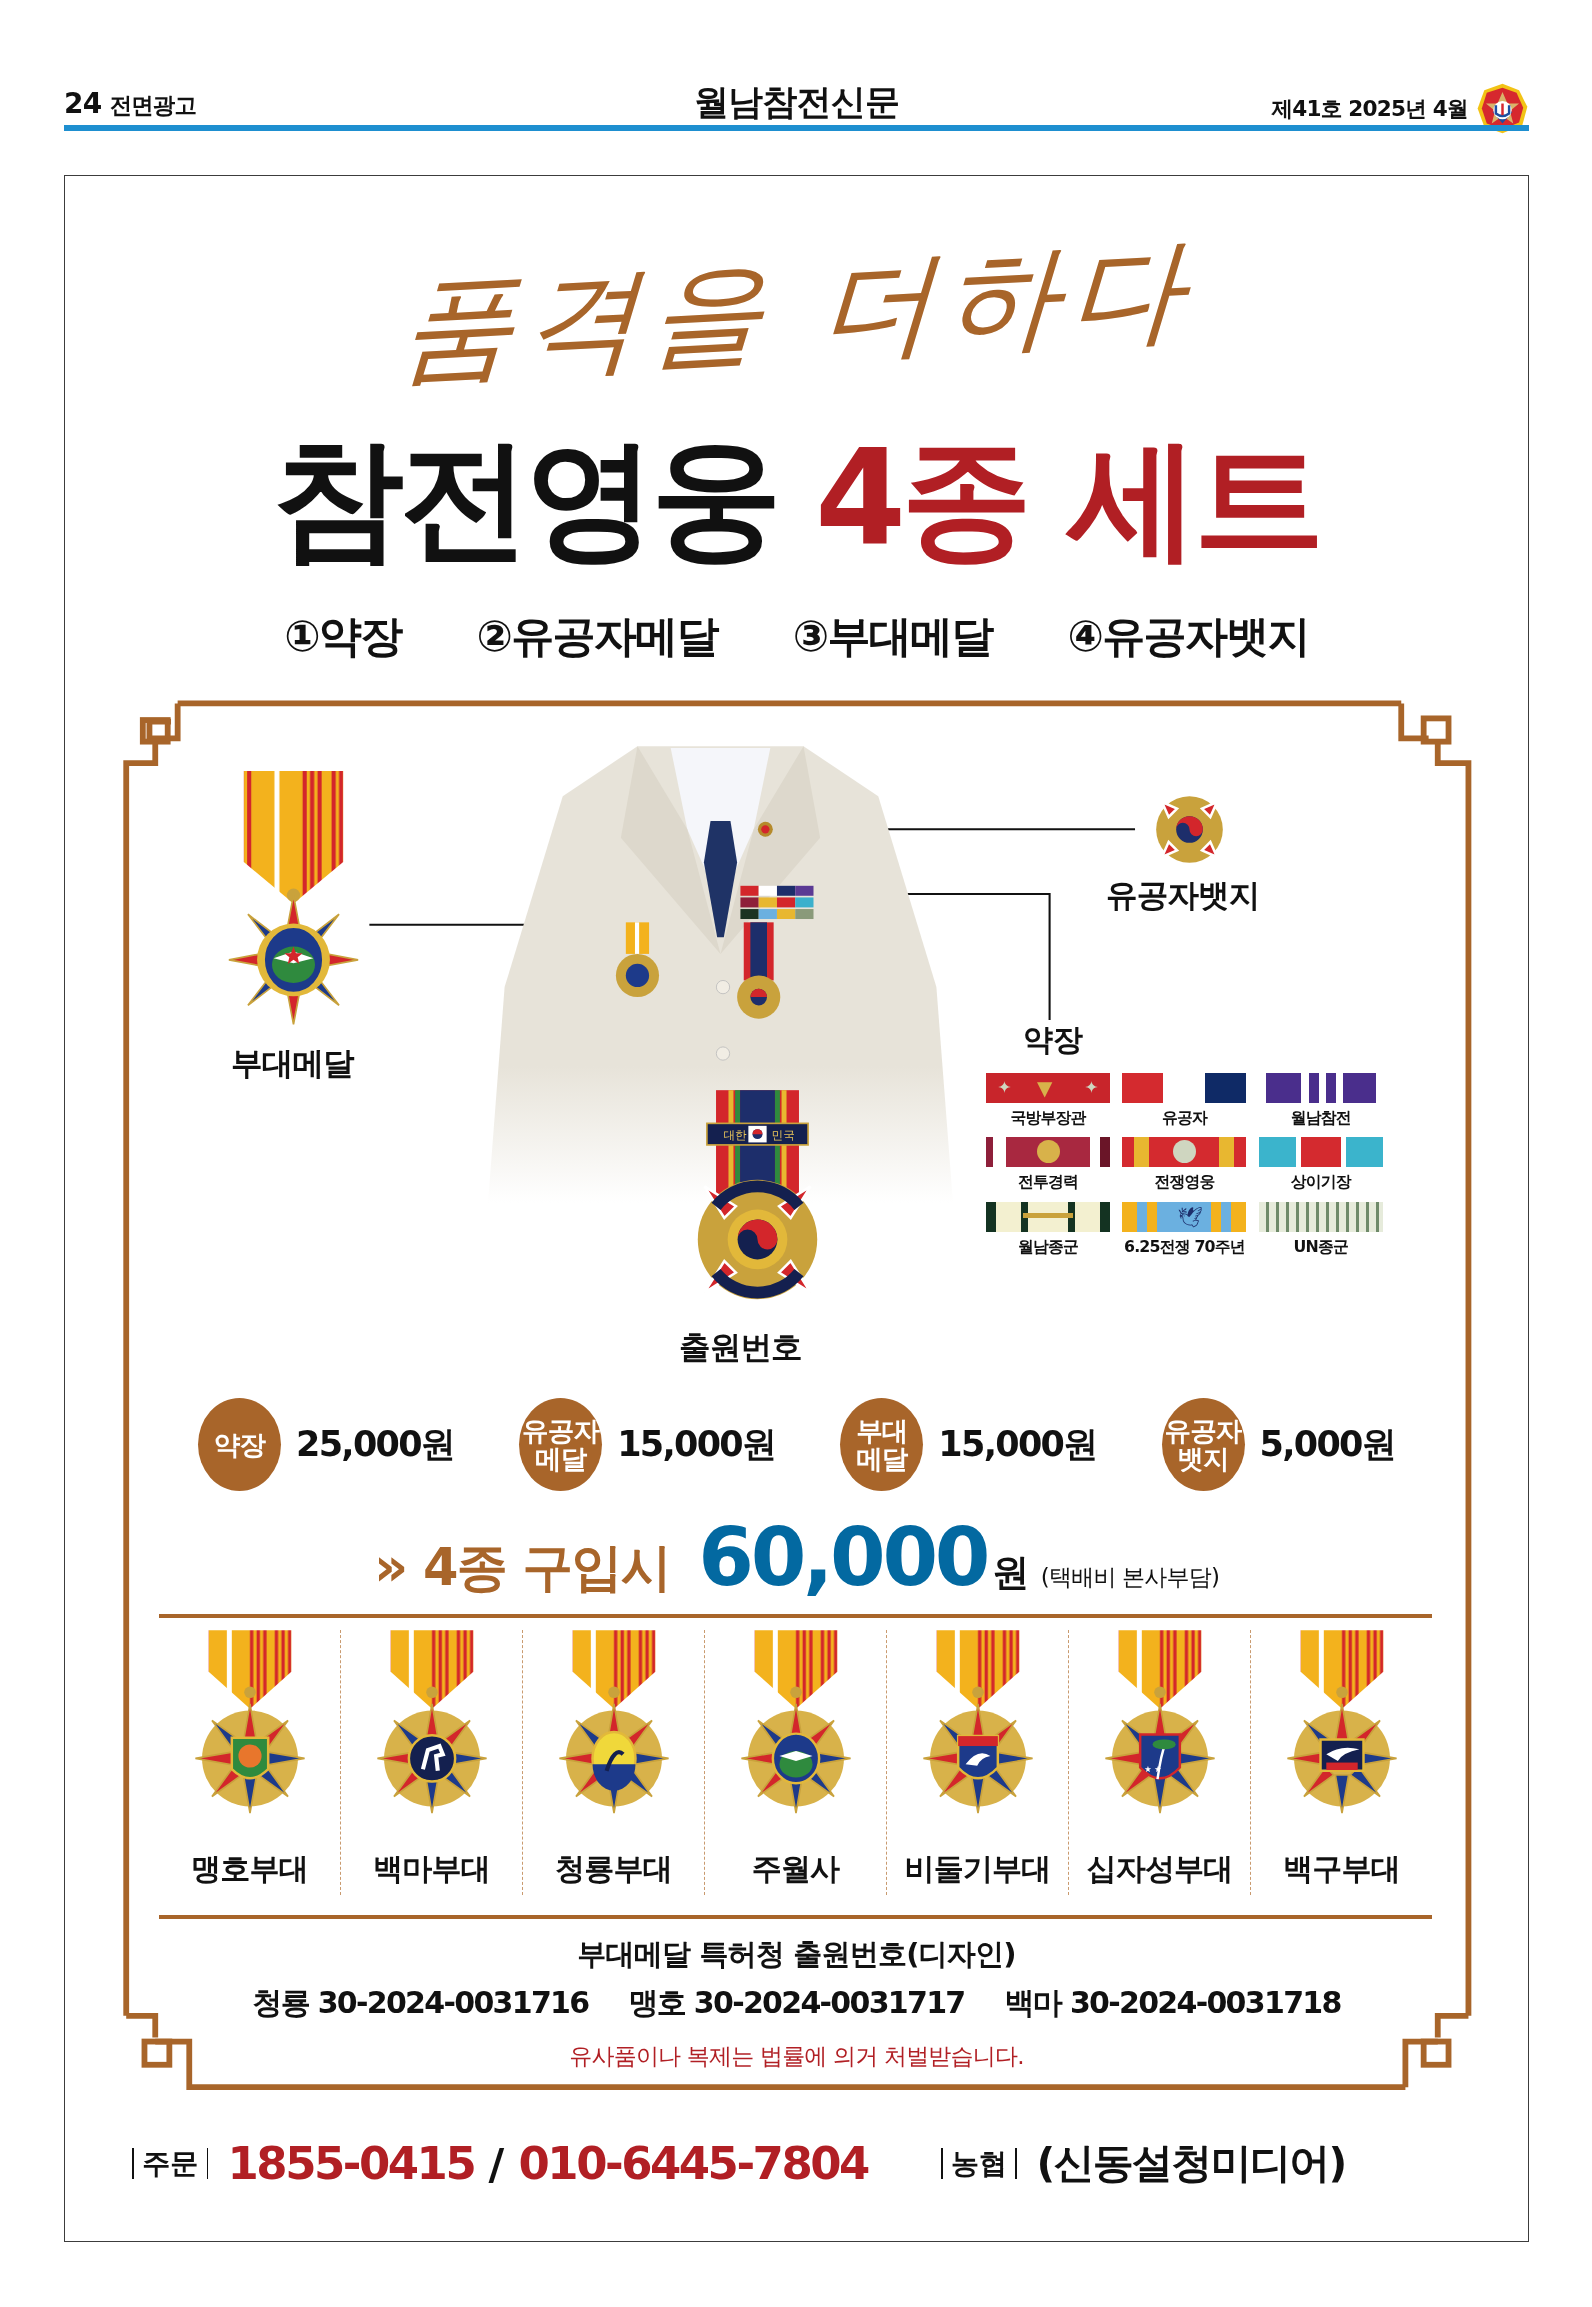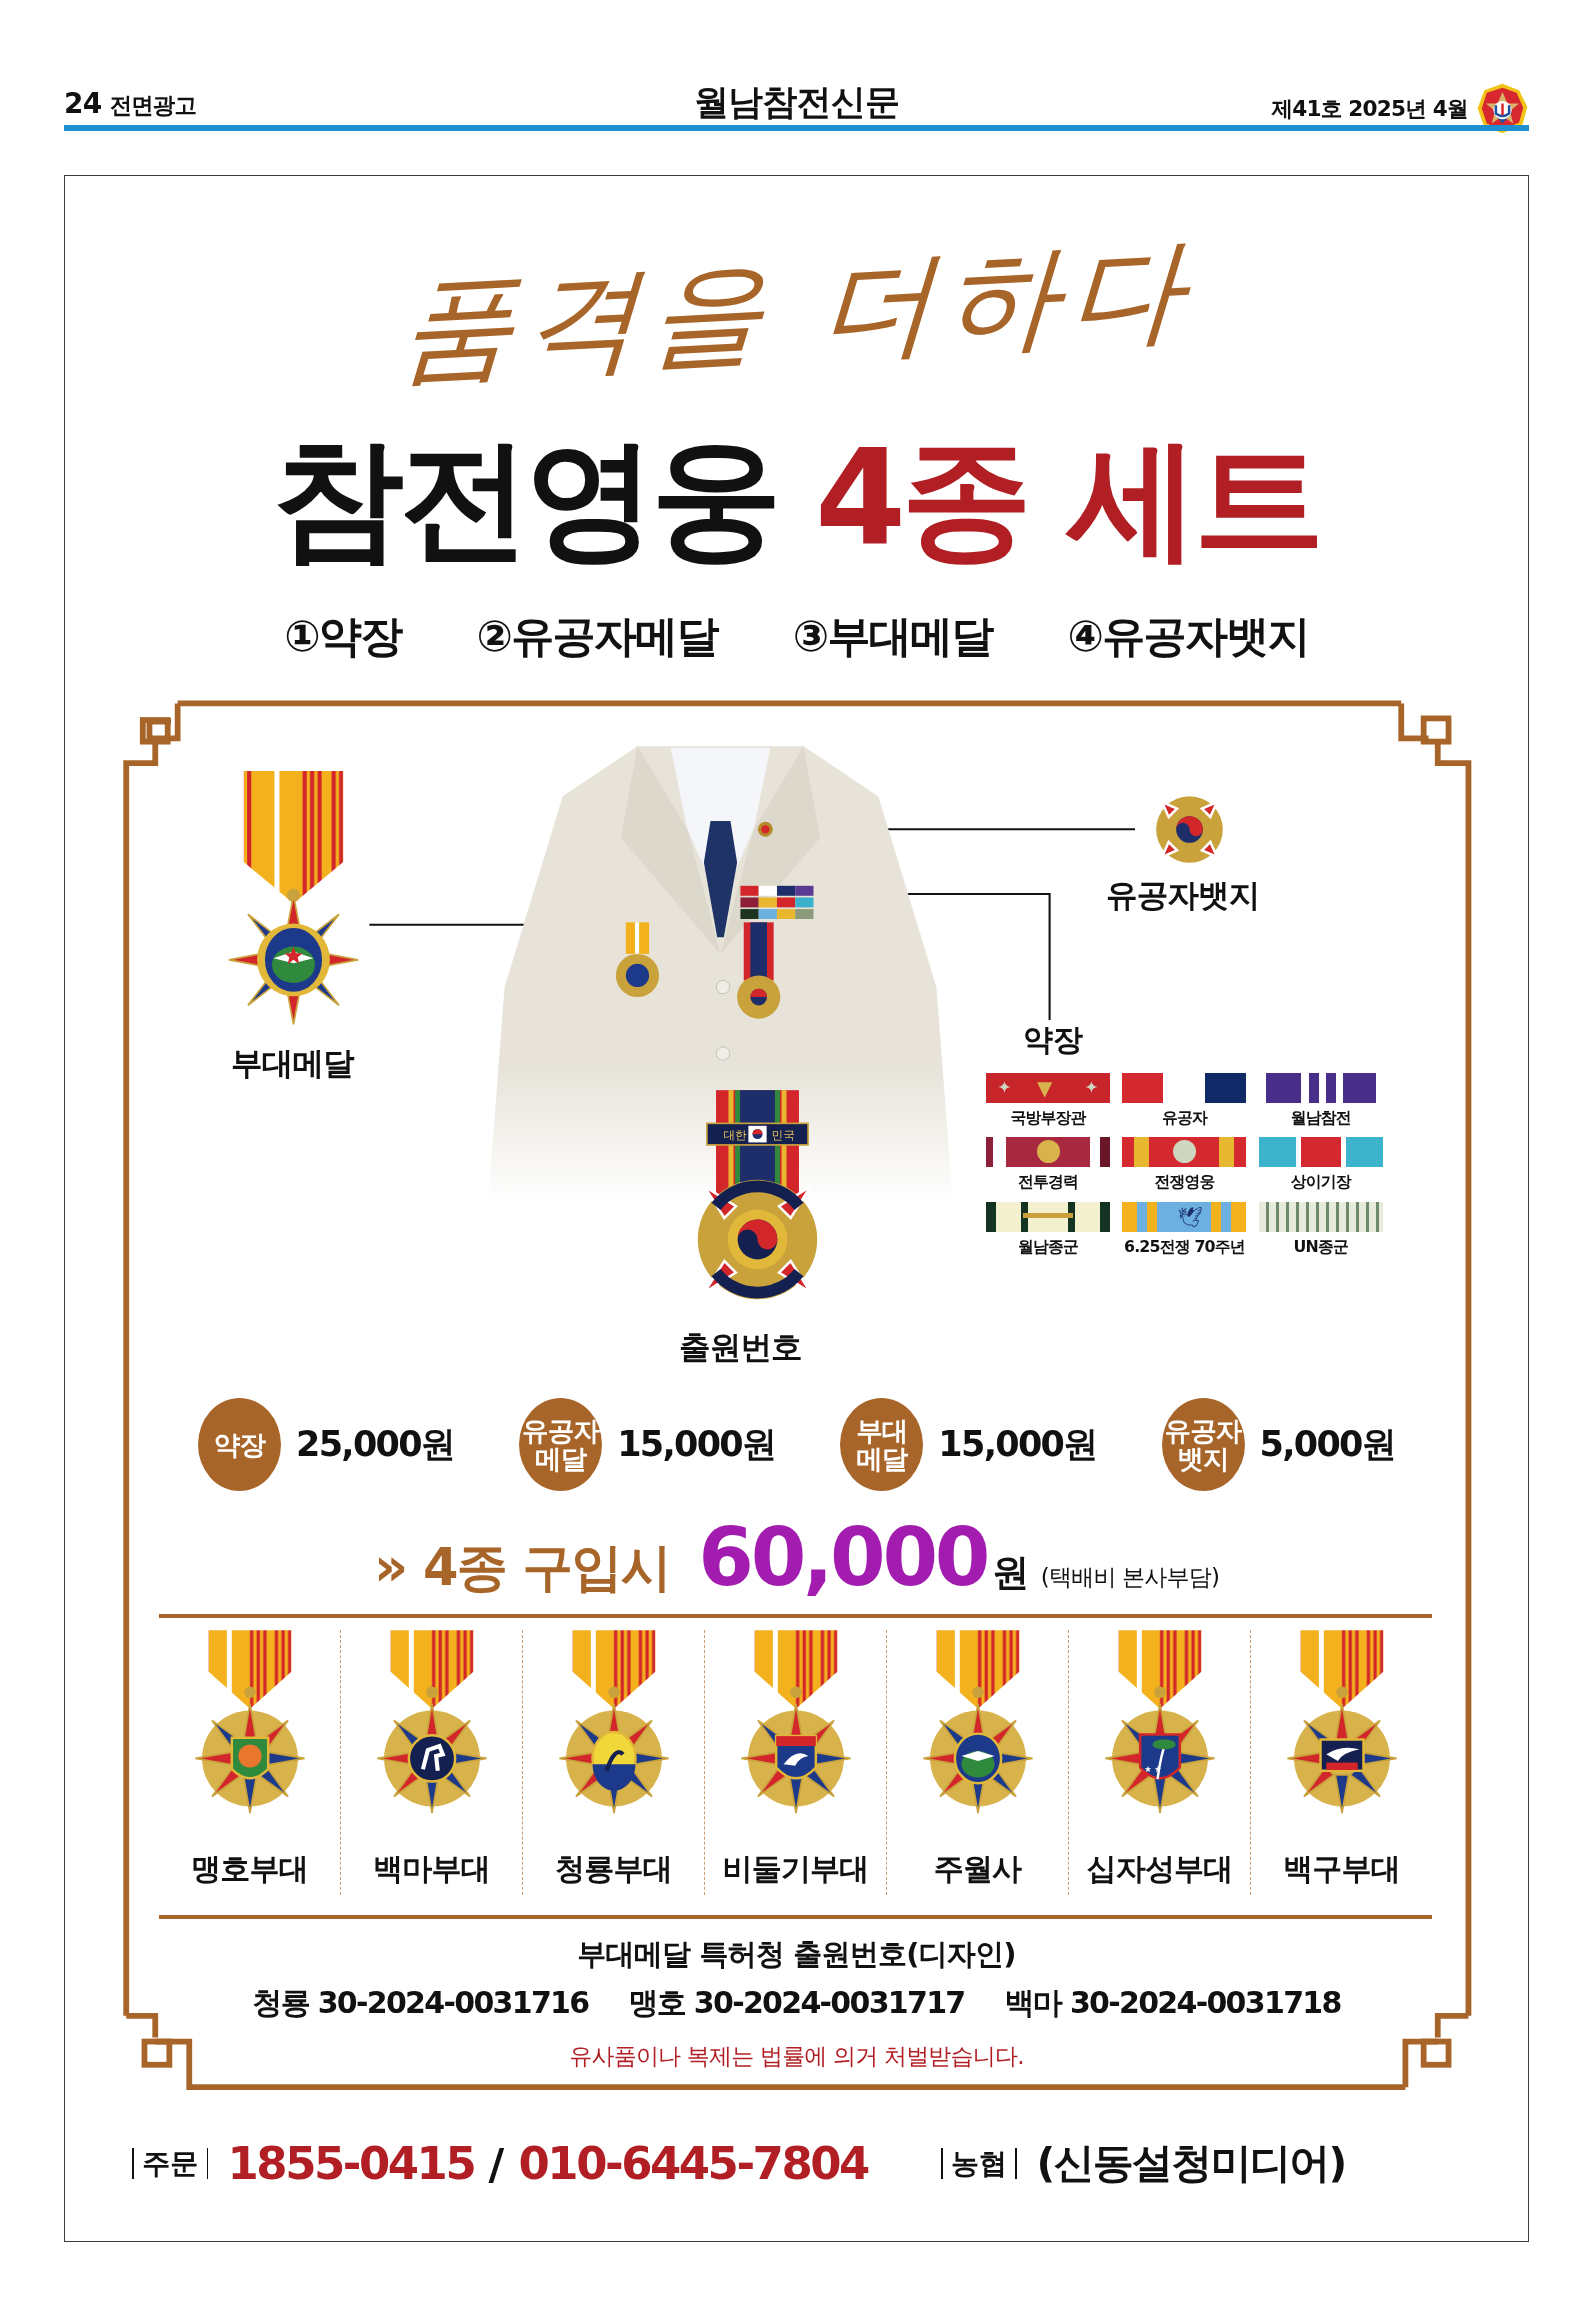--- a/index.html
+++ b/index.html
@@ -54,21 +54,21 @@
   
   .price-row { position: absolute; left: 0; width: 1593px; top: 1398px; display: flex; justify-content: center; gap: 65px; }
   .price-item { display: flex; align-items: center; gap: 15px; }
   .price-badge { width: 83px; height: 93px; border-radius: 50%; background: #a8652a; color: #fff;
     display: flex; align-items: center; justify-content: center; text-align: center; font-weight: 700; font-size: 26.5px; line-height: 1.05; letter-spacing: -0.8px; white-space: pre-line; }
   .price-value { font-weight: 700; font-size: 35px; letter-spacing: -1.7px; }
 
   .total-row { position: absolute; left: 0; width: 1593px; top: 1511px; display: flex; justify-content: center; align-items: baseline; gap: 11.6px; }
   .total-arrow { color: #a8652a; font-weight: 900; font-size: 53px; letter-spacing: -8.3px; margin-right: 11.6px; }
   .total-label { color: #a8652a; font-weight: 700; font-size: 51px; letter-spacing: -1.7px; }
-  .total-price { color: #a21caf; font-weight: 700; font-size: 80px; letter-spacing: -3.3px; margin-left: 16.6px; }
+  .total-price { color: #0369a1; font-weight: 700; font-size: 80px; letter-spacing: -3.3px; margin-left: 16.6px; }
   .total-unit { color: #111; font-weight: 700; font-size: 37px; margin-left: -6.6px; }
   .total-note { color: #111; font-size: 23px; letter-spacing: -0.8px; }
 
   .divider { position: absolute; left: 159px; width: 1273px; height: 4.1px; background: #a8652a; }
 
   
   .medal-row { position: absolute; left: 159px; top: 1630px; width: 1273px; height: 265px; display: flex; }
   .medal-col { flex: 1; position: relative; display: flex; flex-direction: column; align-items: center; }
   .medal-col + .medal-col { border-left: 1.7px dashed #c99a6e; }
   .medal-col .medal-name { position: absolute; bottom: 5px; font-weight: 700; font-size: 30px; letter-spacing: -0.8px; }
@@ -389,34 +389,34 @@
         <use href="#medal-base"></use>
         <ellipse cx="75" cy="155" rx="26" ry="32" fill="#f0d83a" stroke="#e2b83a" stroke-width="3"></ellipse>
         <path d="M49,162 a26,32 0 0 0 52,0 Z" fill="#1d3a8a"></path>
         <path d="M66,170 q10,-30 20,-20" stroke="#14204f" stroke-width="5" fill="none"></path>
       </svg>
     <div class="medal-name">청룡부대</div>
   </div>
   <div class="medal-col">
     <svg width="124" height="199" viewBox="0 0 150 240">
         <use href="#medal-base"></use>
+        <ellipse cx="75" cy="155" rx="28" ry="30" fill="#1d3a8a" stroke="#e2b83a" stroke-width="3"></ellipse>
+        <ellipse cx="75" cy="162" rx="20" ry="16" fill="#2f8a3e"></ellipse>
+        <path d="M55,152 L75,146 L95,152 L75,158 Z" fill="#fff"></path>
+      </svg>
+    <div class="medal-name">주월사</div>
+  </div>
+  <div class="medal-col">
+    <svg width="124" height="199" viewBox="0 0 150 240">
+        <use href="#medal-base"></use>
         <path d="M51,128 L99,128 L99,166 Q75,192 51,166 Z" fill="#1d3a8a" stroke="#e2b83a" stroke-width="3"></path>
         <rect x="51" y="128" width="48" height="12" fill="#d3262b"></rect>
         <path d="M60,162 q15,-20 30,-10 q-12,2 -16,12 z" fill="#fff"></path>
       </svg>
     <div class="medal-name">비둘기부대</div>
-  </div>
-  <div class="medal-col">
-    <svg width="124" height="199" viewBox="0 0 150 240">
-        <use href="#medal-base"></use>
-        <ellipse cx="75" cy="155" rx="28" ry="30" fill="#1d3a8a" stroke="#e2b83a" stroke-width="3"></ellipse>
-        <ellipse cx="75" cy="162" rx="20" ry="16" fill="#2f8a3e"></ellipse>
-        <path d="M55,152 L75,146 L95,152 L75,158 Z" fill="#fff"></path>
-      </svg>
-    <div class="medal-name">주월사</div>
   </div>
   <div class="medal-col">
     <svg width="124" height="199" viewBox="0 0 150 240">
         <use href="#medal-base"></use>
         <path d="M51,126 L99,126 L99,166 Q75,192 51,166 Z" fill="#1d3a8a" stroke="#d3262b" stroke-width="3"></path>
         <path d="M72,180 q4,-30 10,-44" stroke="#fff" stroke-width="3" fill="none"></path>
         <ellipse cx="80" cy="138" rx="14" ry="6" fill="#2f8a3e"></ellipse>
         <text x="56" y="172" fill="#fff" font-size="10">★ ★</text>
       </svg>
     <div class="medal-name">십자성부대</div>

